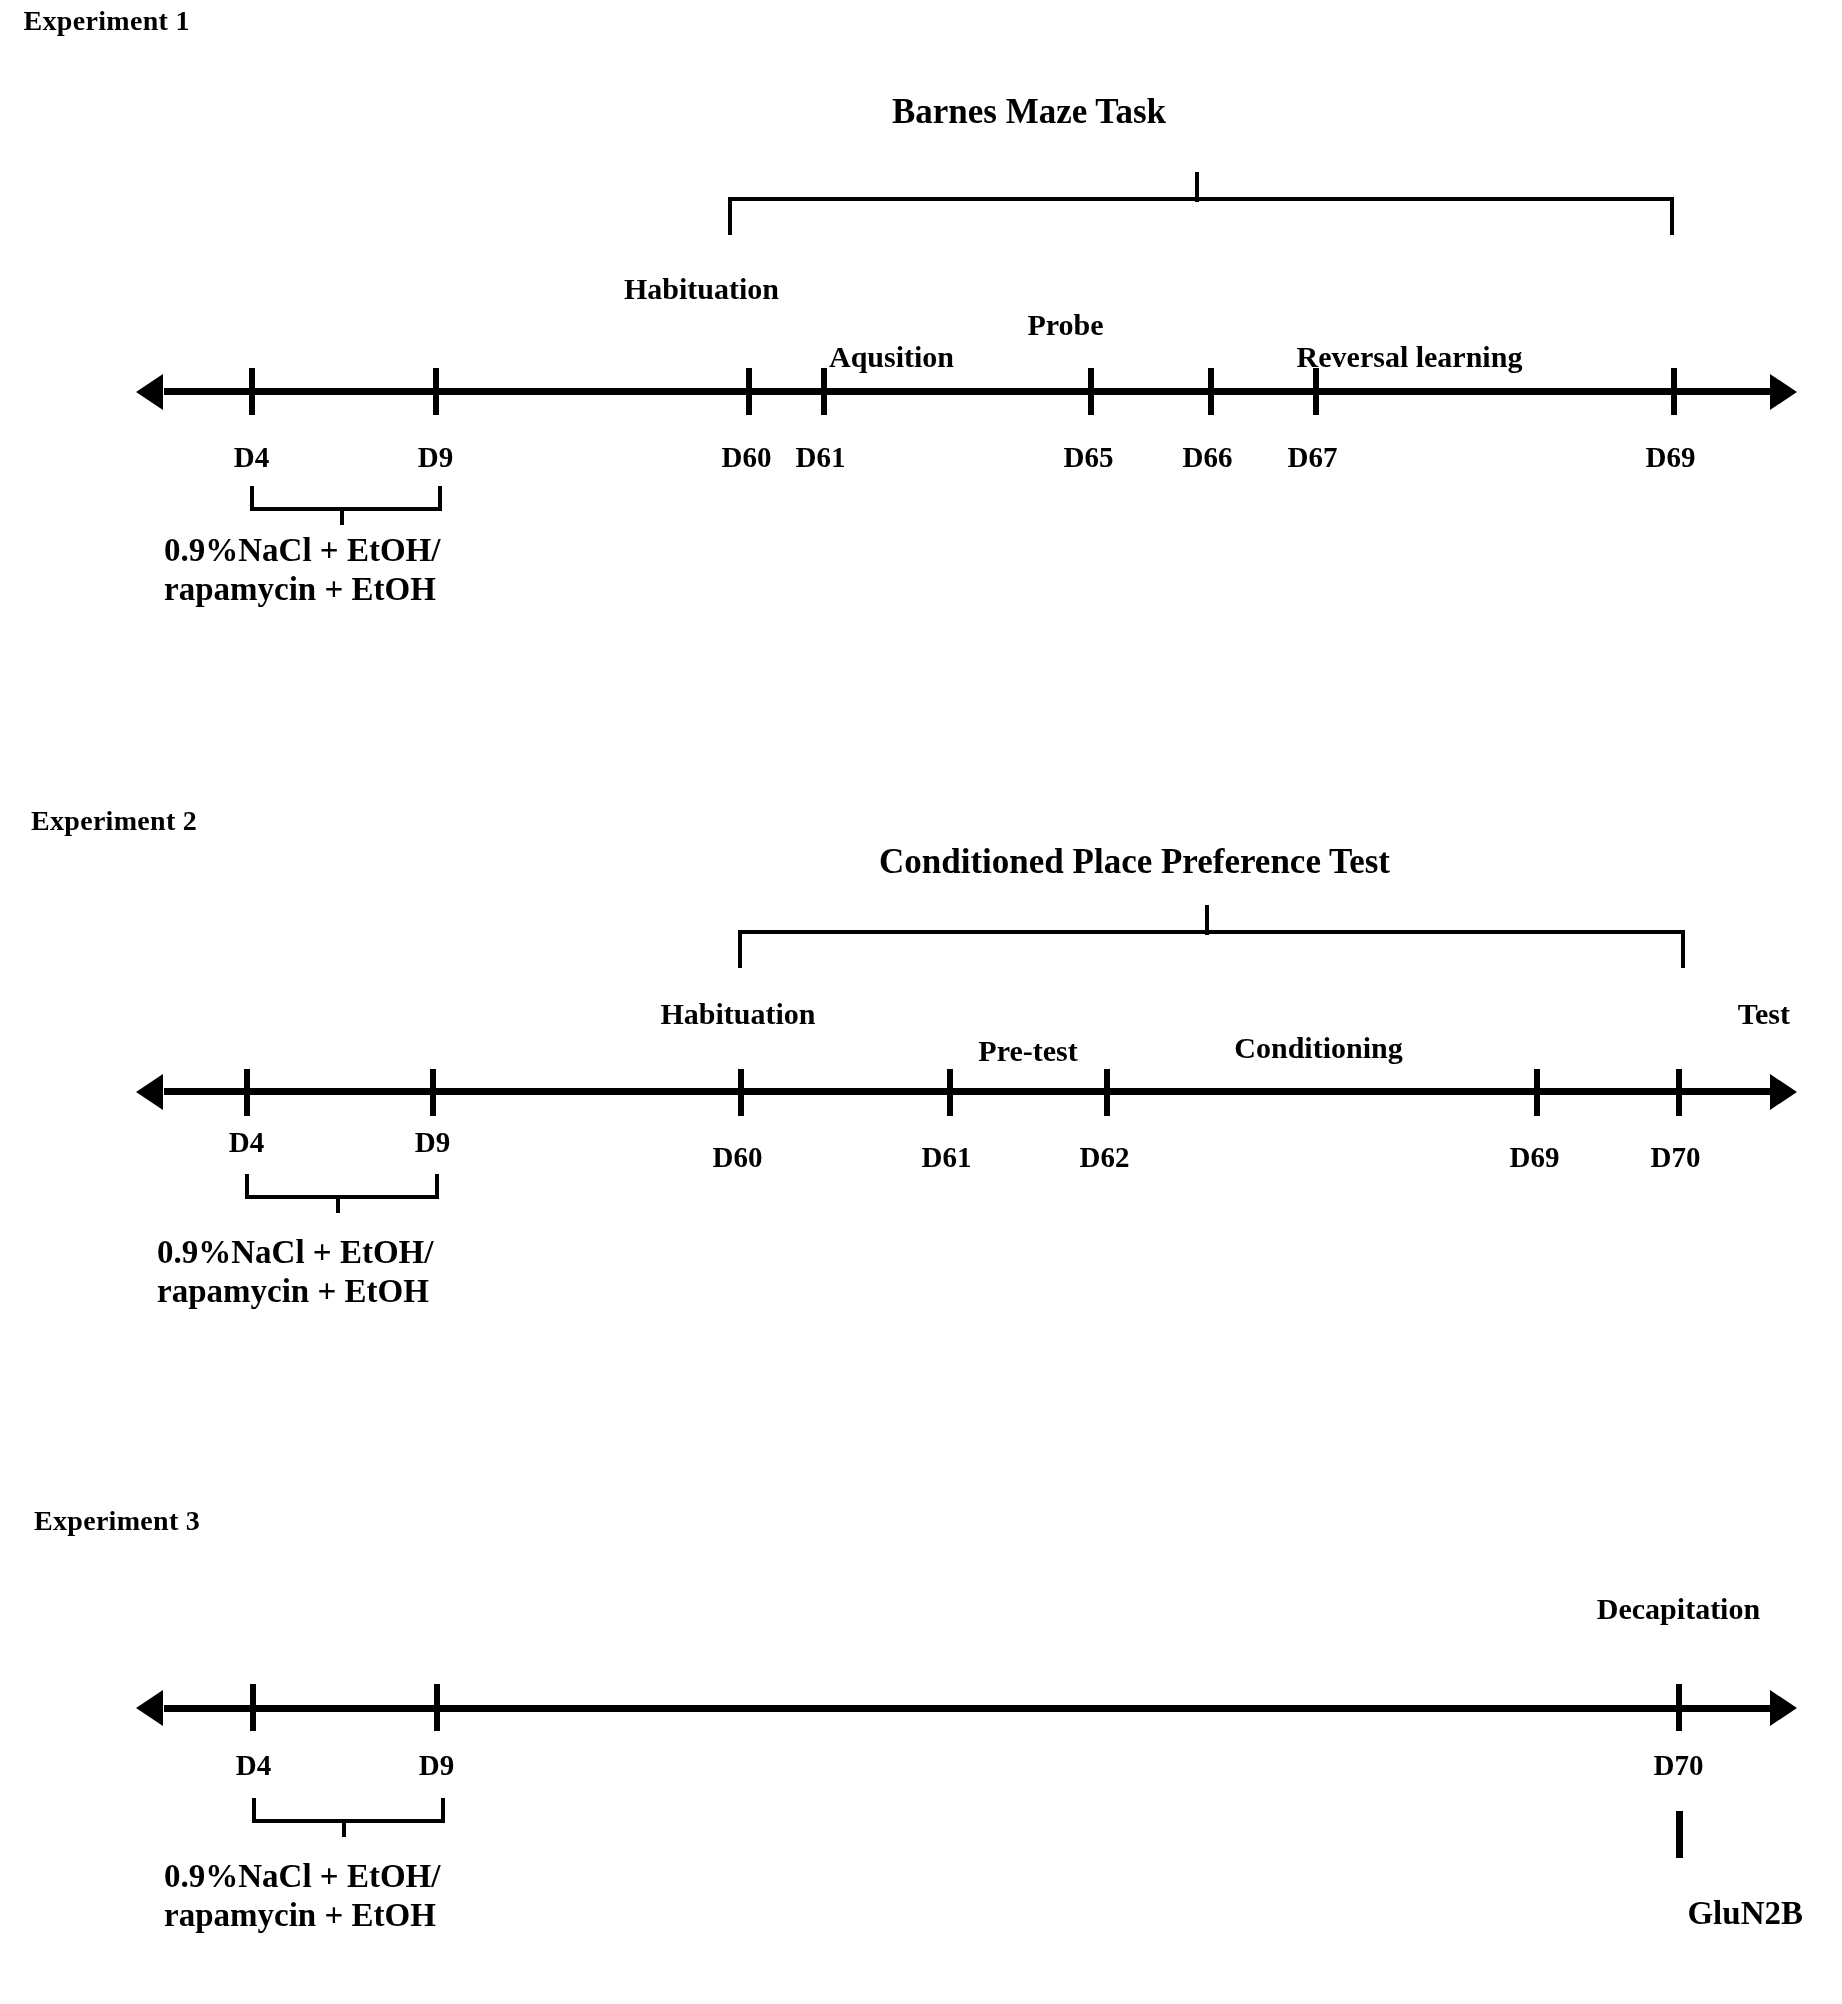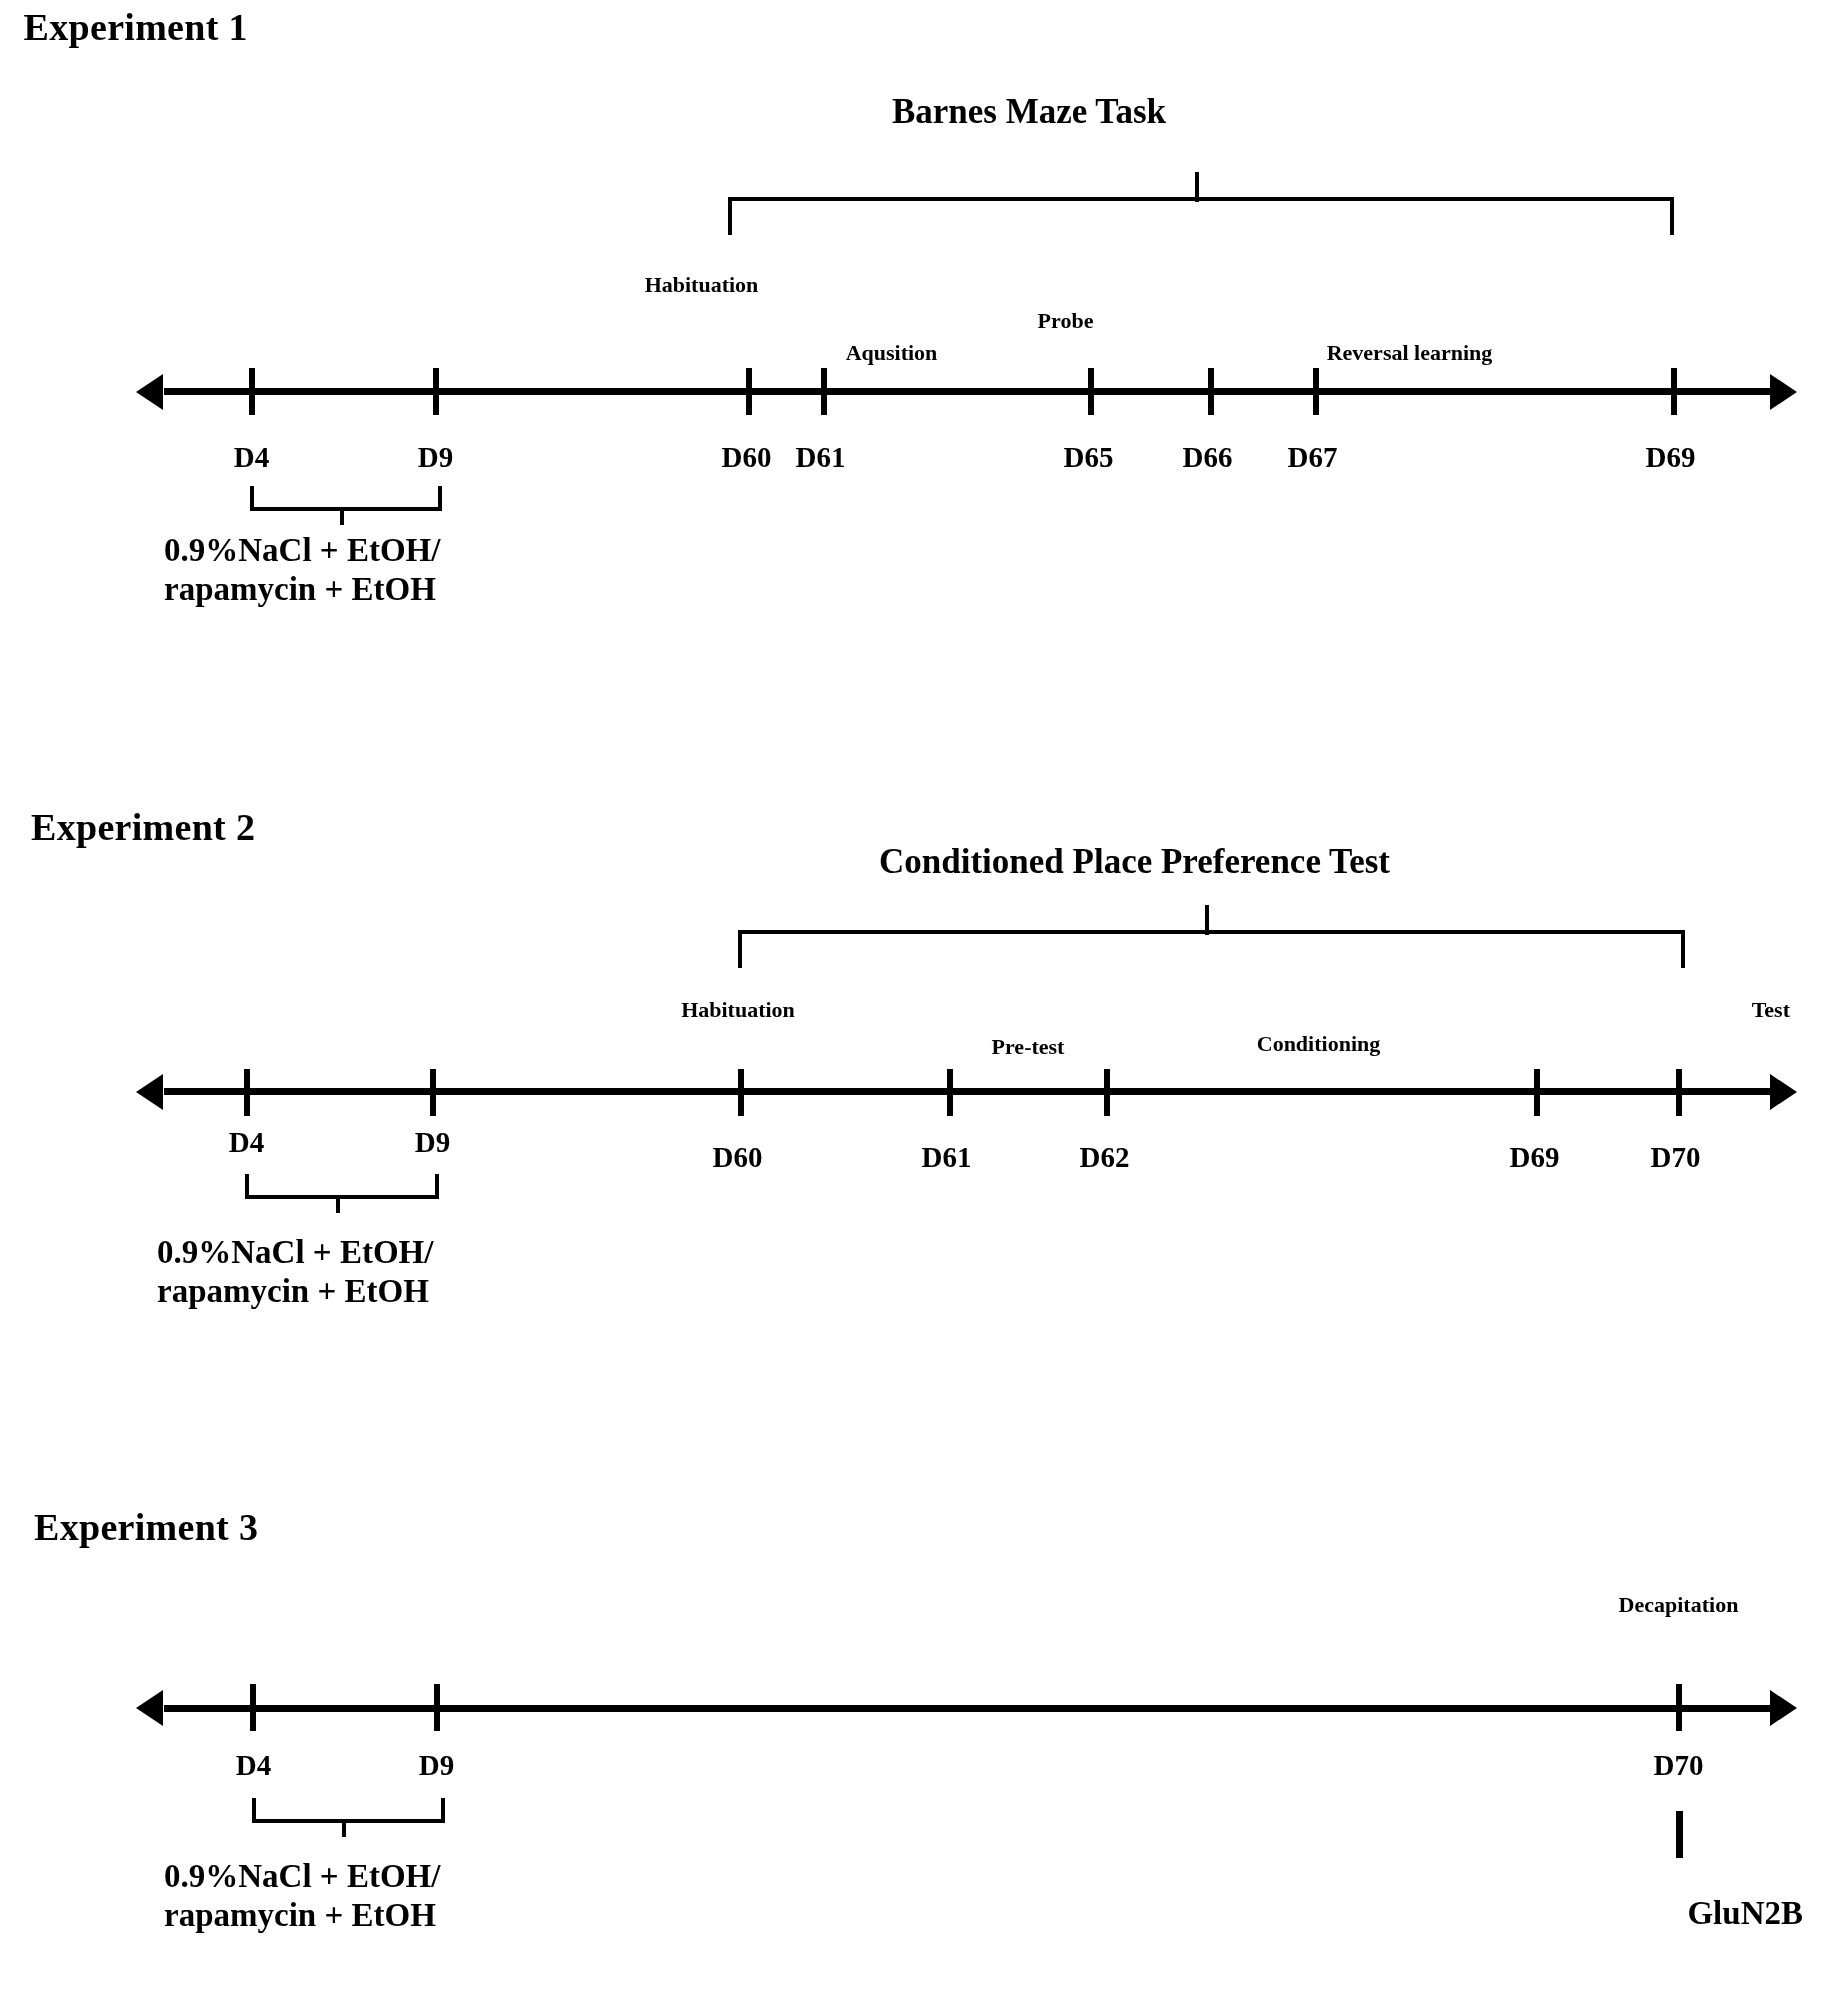--- a/index.html
+++ b/index.html
@@ -14,35 +14,35 @@
   #page {
     position: relative;
     width: 1842px;
     height: 2005px;
     background: #ffffff;
     overflow: hidden;
   }
   .exp-heading {
     position: absolute;
     font-weight: bold;
-    font-size: 38px;
+    font-size: 28px;
     letter-spacing: 0.3px;
     white-space: nowrap;
   }
   .task-title {
     position: absolute;
     font-weight: bold;
     font-size: 35px;
     white-space: nowrap;
     text-align: center;
   }
   .phase-label {
     position: absolute;
     font-weight: bold;
-    font-size: 22px;
+    font-size: 30px;
     white-space: nowrap;
     text-align: center;
   }
   .day-label {
     position: absolute;
     font-weight: bold;
     font-size: 29px;
     white-space: nowrap;
     text-align: center;
   }

